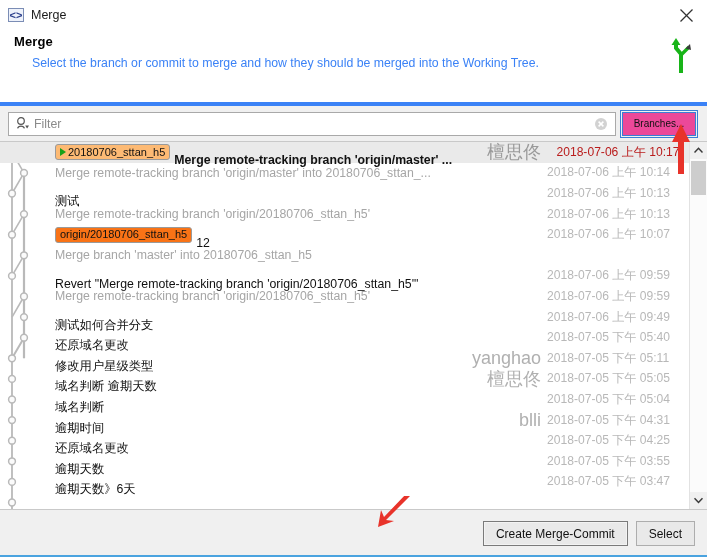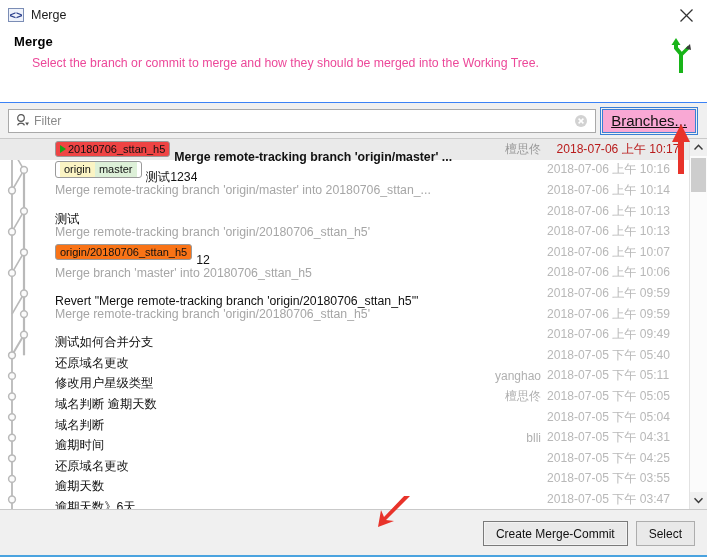--- a/index.html
+++ b/index.html
@@ -16,59 +16,59 @@
   .titlebar{height:30px;flex:0 0 30px;display:flex;align-items:center;background:#fff;padding:0 6px 0 8px;}
   .title-icon{width:16px;height:16px;flex:0 0 16px;position:relative;margin-right:7px;}
   .title-icon svg{display:block;}
   .title-text{font-size:12.5px;color:#1a1a1a;flex:1;}
   .close-btn{width:30px;height:28px;display:flex;align-items:center;justify-content:center;cursor:pointer;}
   .close-btn svg{display:block;}
 
   
   .header{flex:0 0 68px;background:#fff;padding:4px 14px 0 14px;position:relative;}
   .header-title{font-size:13px;font-weight:bold;color:#000;margin:0 0 7px 0;letter-spacing:.1px;}
-  .header-sub{font-size:12.3px;color:#ec4899;margin-left:18px;}
+  .header-sub{font-size:12.3px;color:#3b82f6;margin-left:18px;}
   .header-glyph{position:absolute;right:10px;top:6px;width:30px;height:38px;}
 
   
-  .filterbar{flex:0 0 35px;background:#f0f0f0;border-top:1px solid #3b82f6;
+  .filterbar{flex:0 0 35px;background:#f0f0f0;border-top:4px solid #3b82f6;
              display:flex;align-items:center;padding:0 8px;gap:6px;position:relative;}
   .filter-field{flex:1;height:22px;background:#fff;border:1px solid #a9a9a9;display:flex;align-items:center;padding:0 4px;}
   .filter-icon{width:15px;height:15px;flex:0 0 15px;margin:0 4px 0 2px;}
   .filter-input{flex:1;border:none;outline:none;font-family:inherit;font-size:12.3px;color:#777;background:transparent;height:18px;padding:0;}
   .filter-input::placeholder{color:#8a8a8a;opacity:1;}
   .clear-icon{width:14px;height:14px;flex:0 0 14px;margin-right:3px;cursor:pointer;}
-  .branches-btn{height:24px;min-width:74px;padding:0 8px;background:#f9a8d4;
+  .branches-btn{height:24px;min-width:74px;padding:0 8px;background:#ec4899;
                 border:1px solid #3a7fd5;outline:1px solid #3a7fd5;outline-offset:1px;
-                font-family:inherit;font-size:15px;color:#111;cursor:pointer;
-                display:flex;align-items:center;justify-content:center;margin-right:3px;text-decoration:underline;}
+                font-family:inherit;font-size:10px;color:#111;cursor:pointer;
+                display:flex;align-items:center;justify-content:center;margin-right:3px;}
 
   
   .listwrap{flex:1 1 auto;display:flex;border-top:1px solid #c9c9c9;border-bottom:1px solid #c9c9c9;
             background:#fff;overflow:hidden;position:relative;}
   .list{flex:1;position:relative;overflow:hidden;}
   .row{height:20.6px;display:flex;align-items:center;position:relative;padding:0;}
   .row.selected{background:#eaeaea;}
   .row .graph{width:55px;flex:0 0 55px;height:100%;}
   .row .subject{flex:1;min-width:0;white-space:nowrap;overflow:hidden;
                 display:flex;align-items:center;gap:4px;font-size:12.3px;padding-right:6px;}
   .row.selected .subject{font-weight:bold;color:#000;}
   .subj-text{overflow:hidden;text-overflow:clip;white-space:nowrap;}
   .dim{color:#a6a6a6;}
   .dark{color:#111;margin-top:16px;}
-  .row .author{width:74px;flex:0 0 74px;text-align:right;font-size:12px;color:#b0b0b0;
+  .row .author{width:74px;flex:0 0 74px;text-align:right;font-size:18px;color:#b0b0b0;
                white-space:nowrap;overflow:hidden;padding-right:6px;}
   .row.selected .author{color:#9a9a9a;font-weight:normal;}
   .row .date{width:142px;flex:0 0 142px;text-align:left;font-size:12.1px;color:#b8b8b8;white-space:nowrap;}
   .row.selected .date{color:#b91c1c;text-align:center;}
 
   
   .chip{display:inline-flex;align-items:center;height:14px;padding:0 4px;border:1px solid #9a9a9a;
         border-radius:3px;font-size:11px;font-weight:normal;line-height:1;white-space:nowrap;color:#111;}
-  .chip.green{background:#ef4444;}
+  .chip.green{background:#fdba74;}
   .chip.yellow{background:#f97316;}
   .chip.group{display:inline-flex;align-items:center;border:1px solid #9a9a9a;border-radius:3px;overflow:hidden;height:15px;}
   .chip.group > span{padding:0 4px;font-size:11px;line-height:15px;}
   .chip-arrow{width:0;height:0;border-left:6px solid #17a117;border-top:4px solid transparent;border-bottom:4px solid transparent;margin-right:2px;}
 
   
   .vscroll{width:17px;flex:0 0 17px;background:#f4f4f4;border-left:1px solid #e2e2e2;
            display:flex;flex-direction:column;position:relative;}
   .vsbtn{height:17px;flex:0 0 17px;display:flex;align-items:center;justify-content:center;background:#f0f0f0;cursor:pointer;}
   .vstrack{flex:1;position:relative;background:#fbfbfb;}
@@ -180,32 +180,20 @@
           <div class="subject">
             <span class="chip green"><span class="chip-arrow"></span>20180706_sttan_h5</span>
             <span class="subj-text dark">Merge remote-tracking branch 'origin/master' ...</span>
           </div>
           <div class="author">檀思佟</div>
           <div class="date">2018-07-06 上午 10:17</div>
         </div>
         <div class="row">
           <div class="graph"></div>
           <div class="subject">
-            <span class="chip group">
-              <span style="background: rgb(251, 244, 196);">origin</span>
-              <span style="background: rgb(221, 240, 216);">master</span>
-            </span>
-            <span class="subj-text dark">测试1234</span>
-          </div>
-          <div class="author"></div>
-          <div class="date">2018-07-06 上午 10:16</div>
-        </div>
-        <div class="row">
-          <div class="graph"></div>
-          <div class="subject">
             <span class="subj-text dim">Merge remote-tracking branch 'origin/master' into 20180706_sttan_...</span>
           </div>
           <div class="author"></div>
           <div class="date">2018-07-06 上午 10:14</div>
         </div>
         <div class="row">
           <div class="graph"></div>
           <div class="subject">
             <span class="subj-text dark">测试</span>
           </div>
@@ -228,21 +216,20 @@
           </div>
           <div class="author"></div>
           <div class="date">2018-07-06 上午 10:07</div>
         </div>
         <div class="row">
           <div class="graph"></div>
           <div class="subject">
             <span class="subj-text dim">Merge branch 'master' into 20180706_sttan_h5</span>
           </div>
           <div class="author"></div>
-          <div class="date">2018-07-06 上午 10:06</div>
         </div>
         <div class="row">
           <div class="graph"></div>
           <div class="subject">
             <span class="subj-text dark">Revert "Merge remote-tracking branch 'origin/20180706_sttan_h5'"</span>
           </div>
           <div class="author"></div>
           <div class="date">2018-07-06 上午 09:59</div>
         </div>
         <div class="row">

